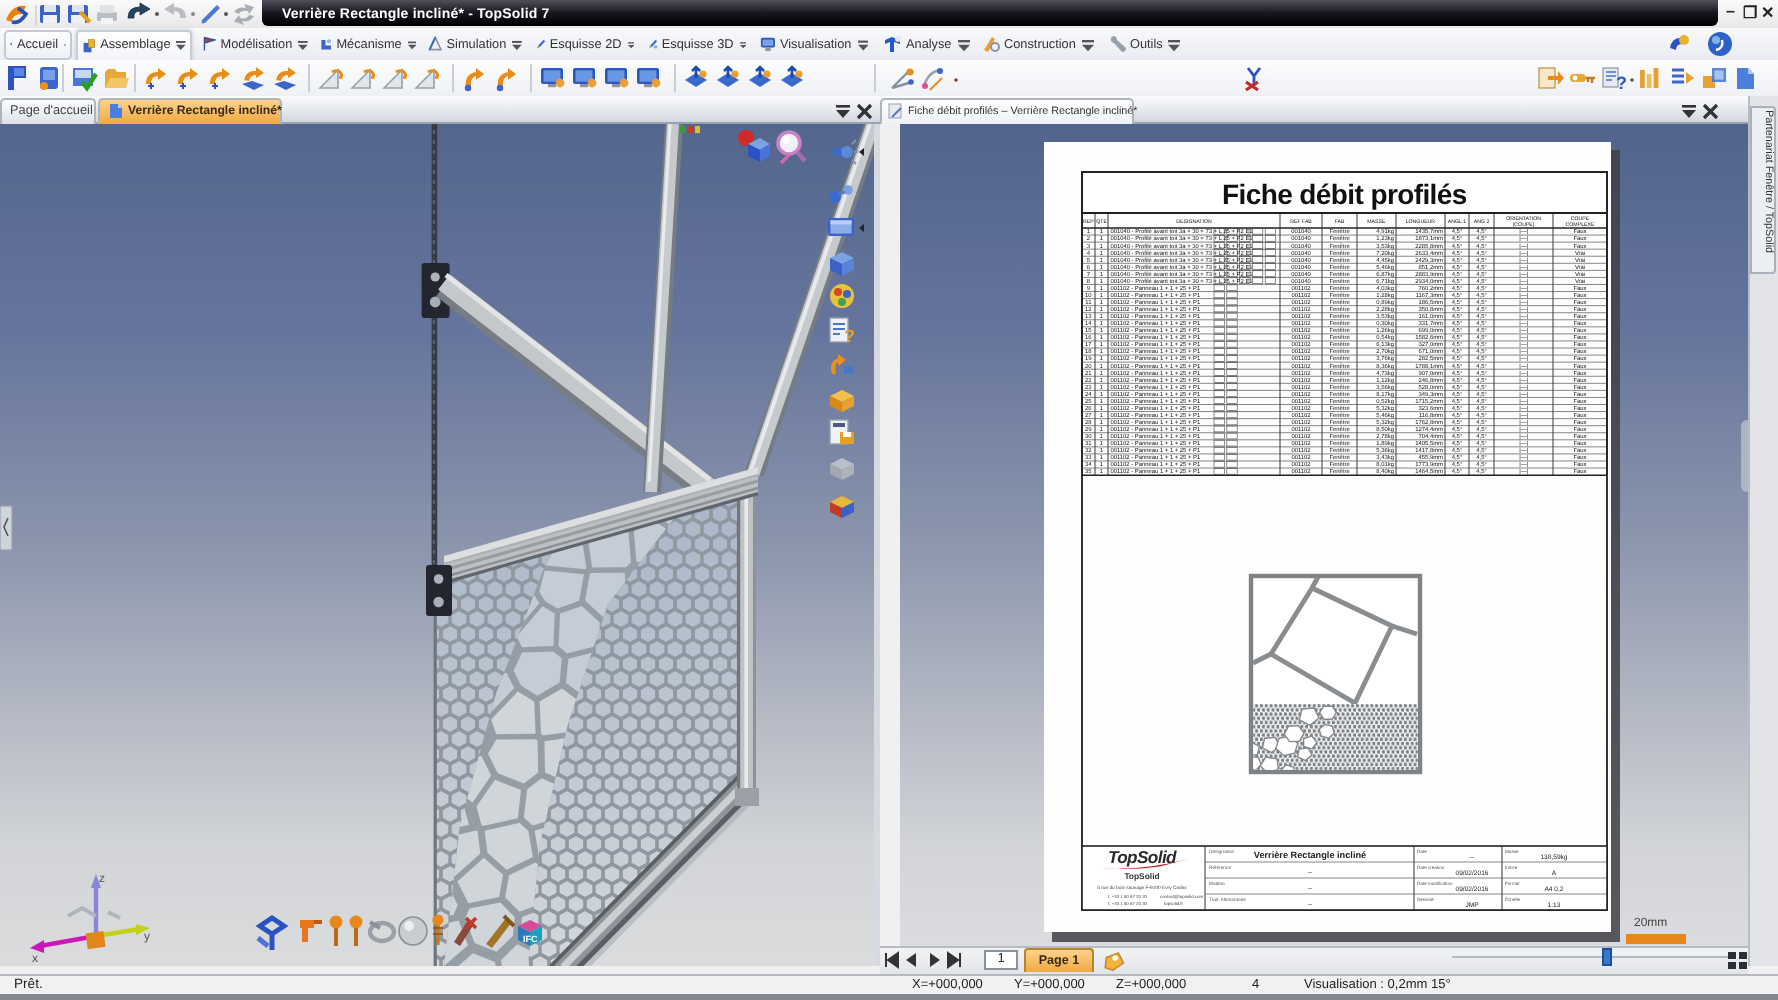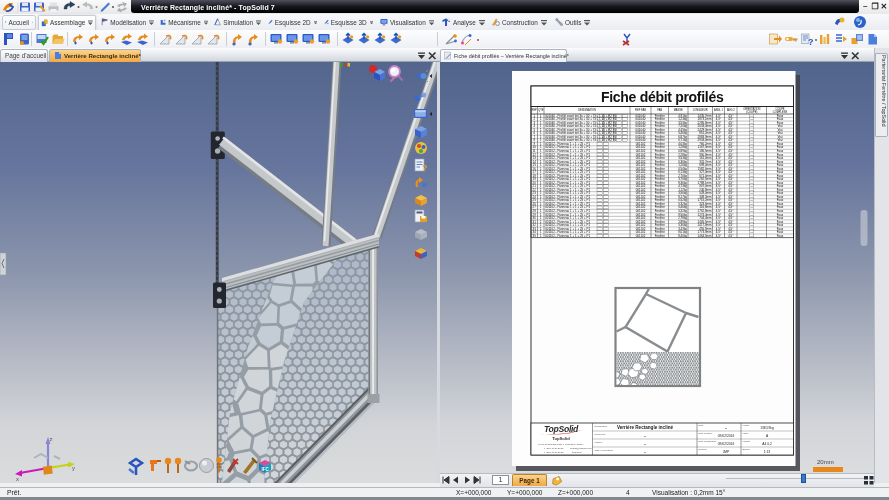--- a/index.html
+++ b/index.html
@@ -10,21 +10,21 @@
 .winbtn{position:absolute;top:2px;font-size:8px;font-weight:bold;color:#222}
 #ribbon{position:absolute;left:0;top:14px;width:889px;height:16px;background:linear-gradient(#f8f9fb,#e9ecf1)}
 .rtab{position:absolute;top:14.5px;height:15px;display:flex;align-items:center;font-size:6.4px;color:#333;padding:0 2px;border-radius:2px 2px 0 0;white-space:nowrap}
 .rtab.sel{background:linear-gradient(#fff,#f2f4f8);border:1px solid #c8ccd4;border-bottom:none;box-shadow:0 0 2px rgba(120,130,150,.4)}
 #toolbar{position:absolute;left:0;top:30px;width:889px;height:18px;background:linear-gradient(#fdfdfe,#eef0f4)}
 .tsep{position:absolute;top:32px;height:14px;width:1px;background:#c9cdd4}
 #tabstrip{position:absolute;left:0;top:48px;width:889px;height:14px;background:linear-gradient(#fcfcfd,#d2d7df);border-bottom:1px solid #9aa2b0}
 .dtab{position:absolute;top:48.5px;height:13px;display:flex;align-items:center;font-size:6.4px;color:#333;border:1px solid #aeb4be;border-bottom:none;border-radius:2.5px 2.5px 0 0;padding:0 4px;white-space:nowrap}
 #lpane{position:absolute;left:0;top:62px;width:437px;height:421px;overflow:hidden}
 #divider{position:absolute;left:437px;top:62px;width:3px;height:421px;background:#d6dae0}
-#rpane{position:absolute;left:440px;top:62px;width:434px;height:411px;overflow:hidden}
+#rpane{position:absolute;left:450px;top:62px;width:434px;height:411px;overflow:hidden}
 #vstrip{position:absolute;left:874px;top:48px;width:15px;height:435px;background:#e2e4e8;border-left:1px solid #b8bcc4}
 #vtab{position:absolute;left:875px;top:53px;width:13px;height:84px;background:#eceef1;border:1px solid #aab0ba;border-radius:0 2px 2px 0}
 #vtabtext{position:absolute;left:876px;top:55px;width:11px;height:80px;font-size:5.4px;color:#333;writing-mode:vertical-rl;white-space:nowrap}
 #pager{position:absolute;left:440px;top:473px;width:434px;height:14px;background:linear-gradient(#f2f3f5,#e2e4e8);border-top:1px solid #b8bcc2}
 #statusbar{position:absolute;left:0;top:487px;width:889px;height:10px;background:#f0f1f3;border-top:1px solid #b4b8c0}
 #bottomedge{position:absolute;left:0;top:497px;width:889px;height:3px;background:#83878e}
 .st{position:absolute;top:1px}
 </style></head><body>
 <div id="app">
     <div id="titlebar"></div>

